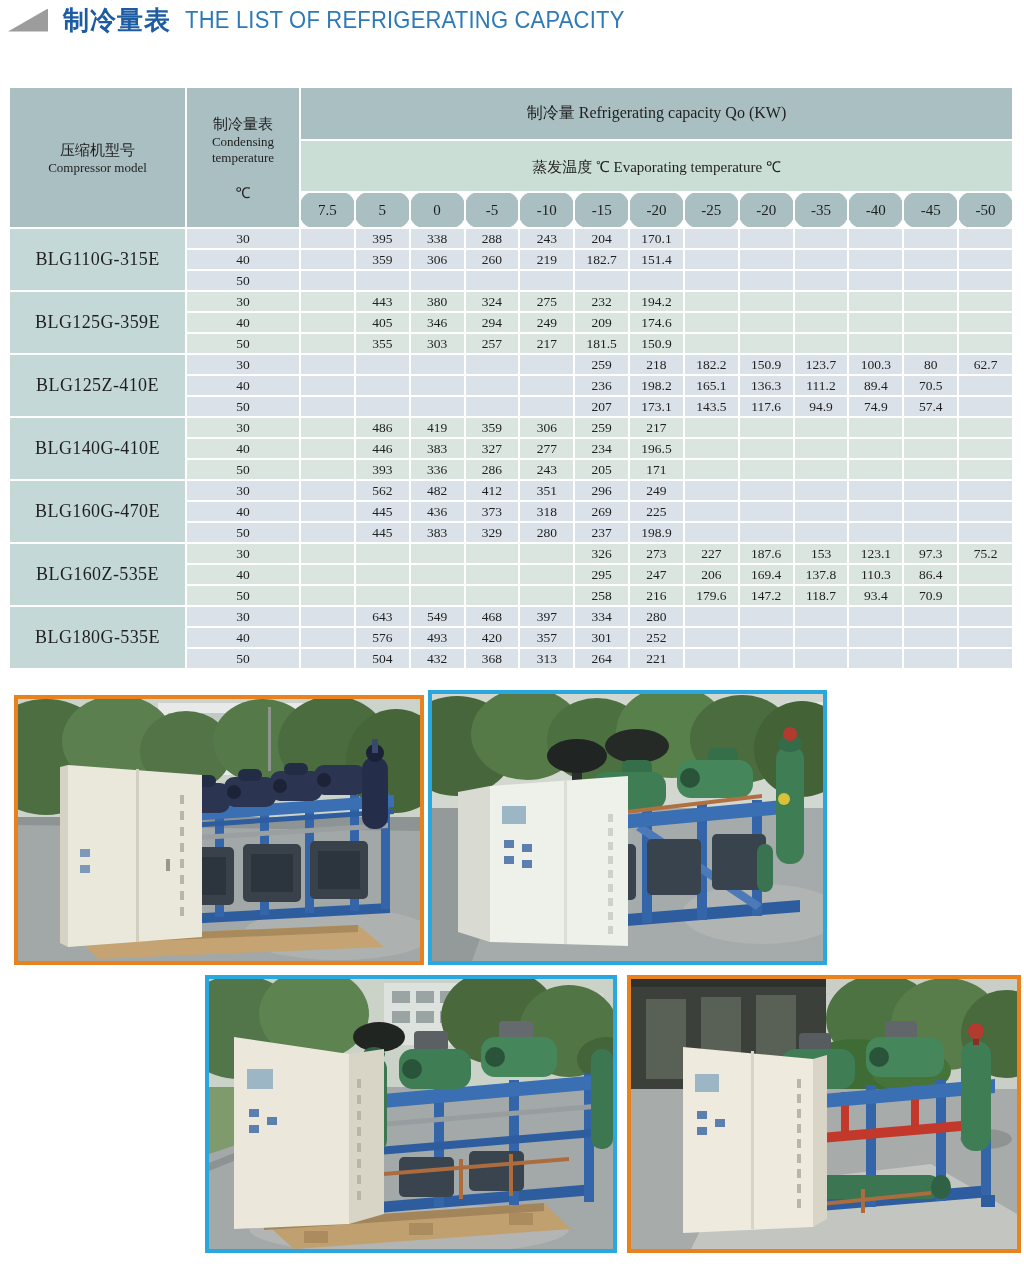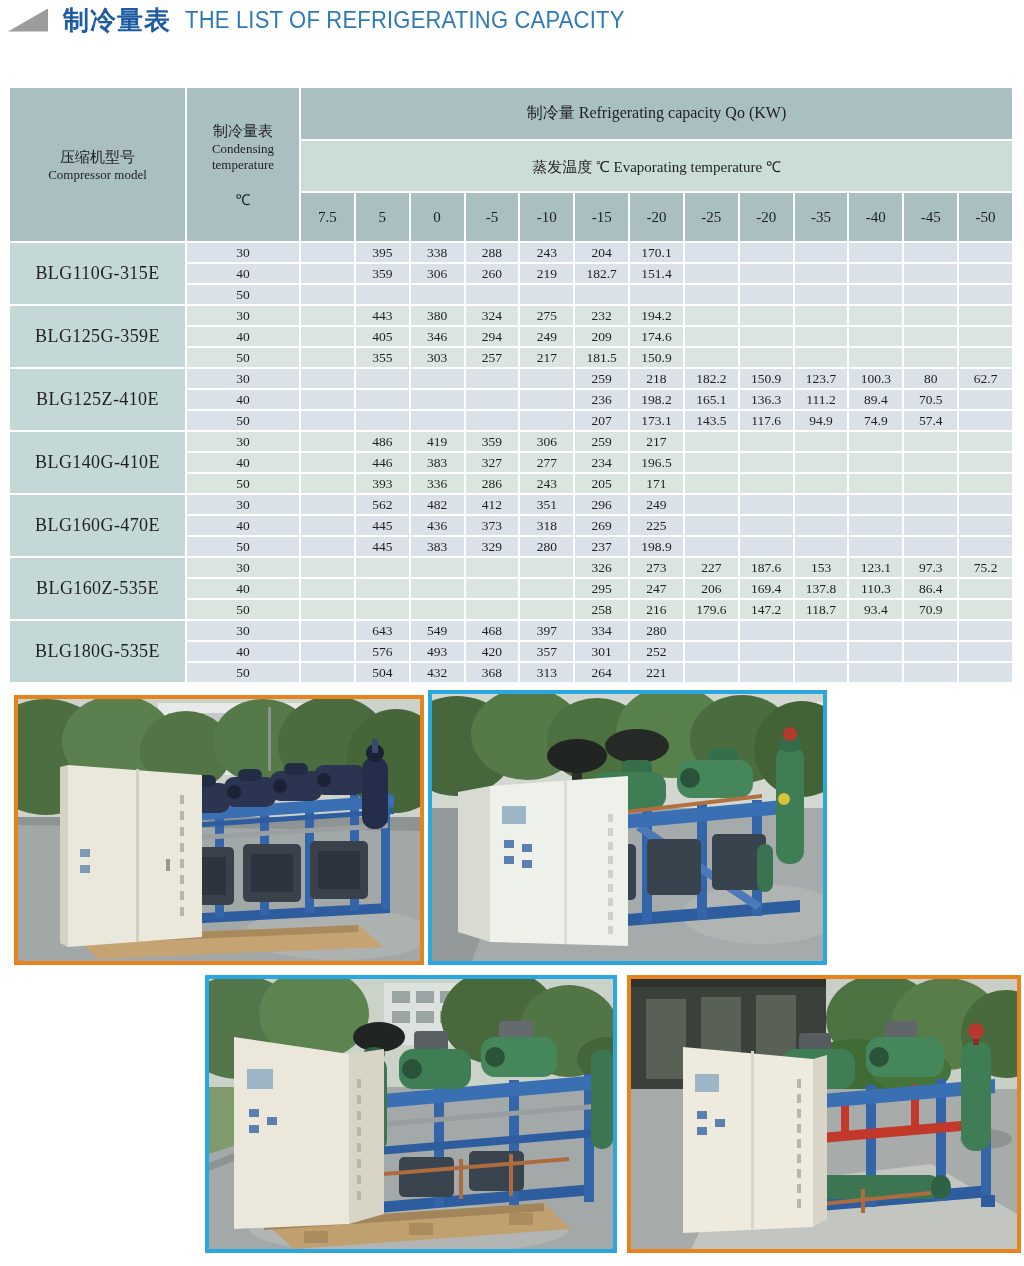--- a/index.html
+++ b/index.html
@@ -14,21 +14,21 @@
   .title-zh{font-family:"Liberation Sans",sans-serif;font-weight:bold;font-size:26px;color:var(--title-zh,#1d5ca3);letter-spacing:1px;}
   .title-en{font-family:"Liberation Sans",sans-serif;font-size:22px;color:var(--title-en,#2e7ab8);margin-left:14px;letter-spacing:0.2px;transform:scaleY(1.08);}
   
   .table-wrap{position:absolute;left:10px;top:88px;}
   table.cap{border-collapse:collapse;table-layout:fixed;width:1004px;}
   table.cap td{box-sizing:border-box;border-right:2px solid #fff;border-bottom:2px solid #fff;
     text-align:center;vertical-align:middle;padding:0;overflow:hidden;}
   .h-model,.h-cond{background:var(--header-teal,#a9bfc2);}
   .h-cap{background:var(--header-teal,#a9bfc2);height:52px;font-size:16px;border-bottom:3px solid #fff;}
   .h-evap{background:var(--band-green,#cbded5);height:52px;font-size:15px;border-bottom:3px solid #fff;}
-  .h-temp{background:var(--header-teal,#a9bfc2);height:50px;font-size:15px;}
+  .h-temp{background:var(--header-teal,#a9bfc2);height:36px;font-size:15px;border-radius:14px;}
   .hdr-zh{font-size:15px;line-height:20px;}
   .hdr-en{font-size:13px;line-height:16px;}
   .h-cond .unit{font-size:15px;margin-top:16px;}
   td.model{background:var(--model-cell,#c4d8d8);font-size:18px;letter-spacing:0.4px;margin-left:11px;}
   td.cond,td.val{height:21px;font-size:13.5px;}
   tr.t-blue td.cond,tr.t-blue td.val{background:var(--row-blue,#dbe1e8);}
   tr.t-green td.cond,tr.t-green td.val{background:var(--row-green,#d9e5de);}
   tr.block-start td{border-top:1px solid #fff;}
   
   .photo{position:absolute;border:4px solid #888;box-sizing:border-box;background:#cfd4cc;}

